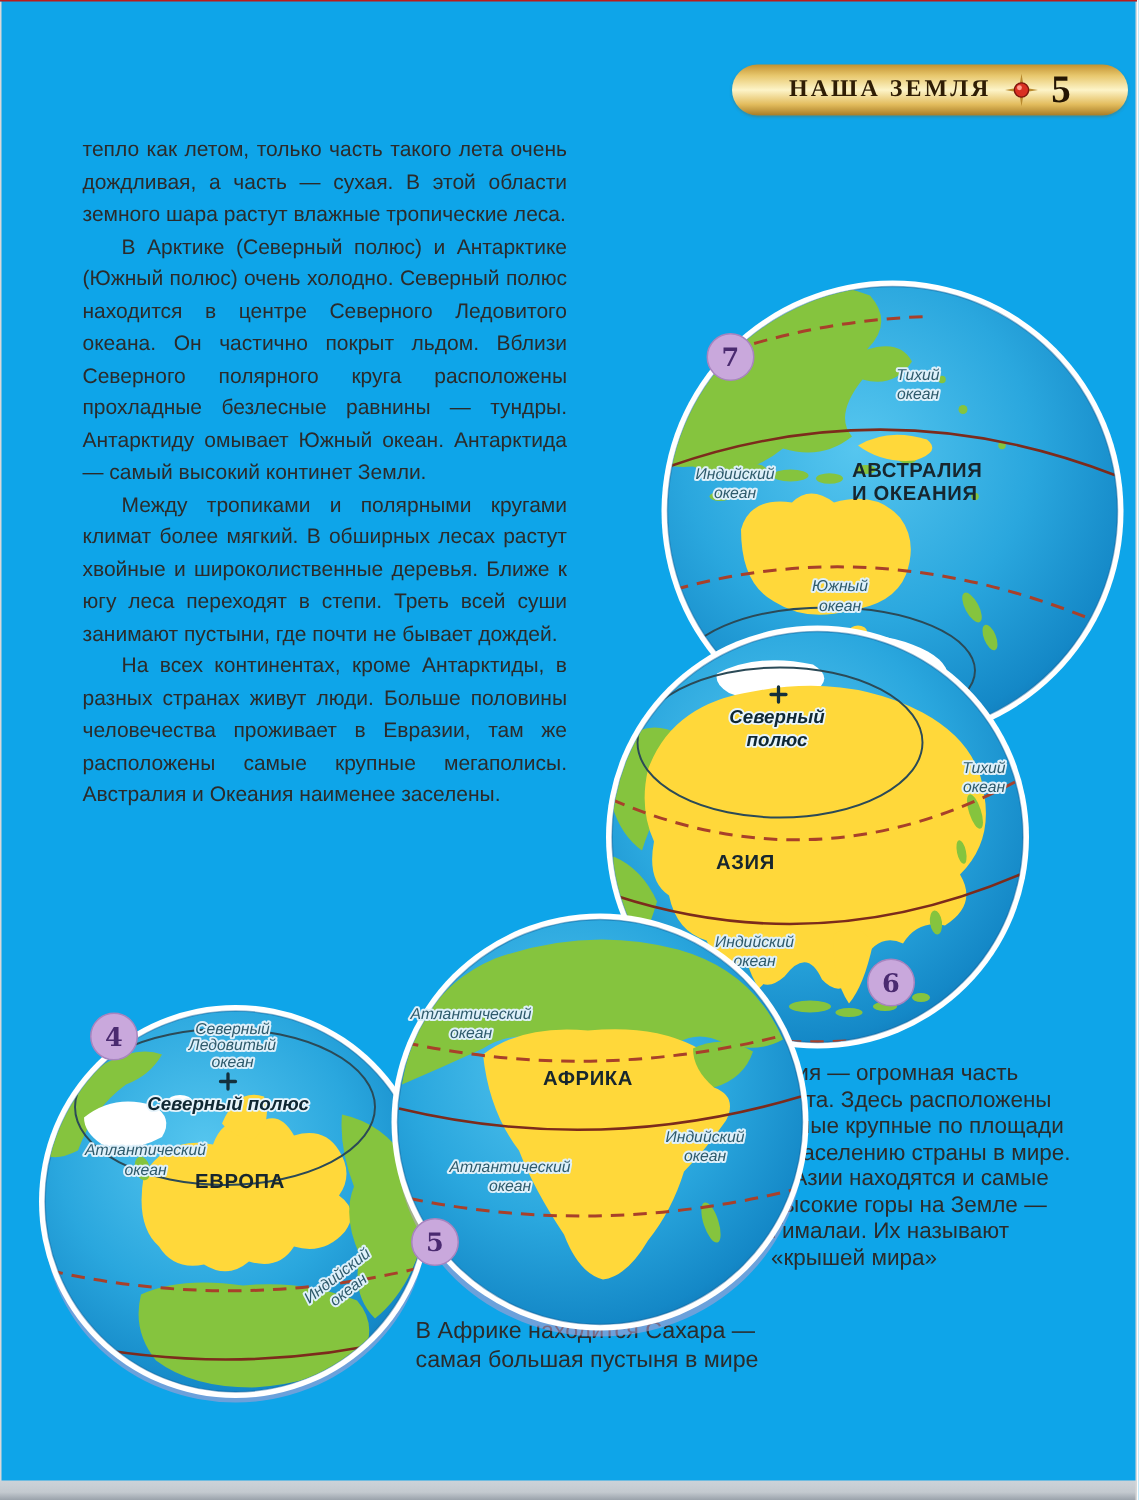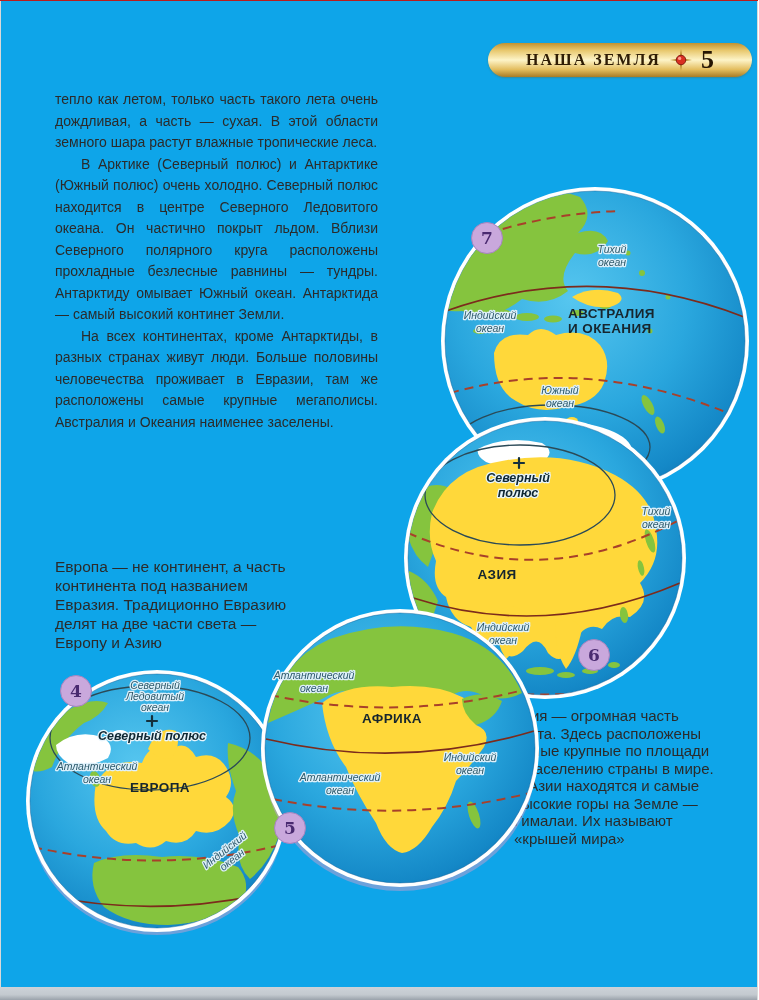--- a/index.html
+++ b/index.html
@@ -63,25 +63,26 @@
         <circle cx="12" cy="12" r="5.2" fill="#d92f22" stroke="#7c150d" stroke-width="1"></circle>
         <circle cx="10.5" cy="10.3" r="1.8" fill="#ff9d8d"></circle>
       </svg>
     </span>
     <span class="page-num">5</span>
   </div>
 
   <div class="col-left">
     <p>тепло как летом, только часть такого лета очень дождливая, а часть — сухая. В этой области земного шара растут влажные тропические леса.</p>
     <p class="ind">В Арктике (Северный полюс) и Антарктике (Южный полюс) очень холодно. Северный полюс находится в центре Северного Ледовитого океана. Он частично покрыт льдом. Вблизи Северного полярного круга расположены прохладные безлесные равнины — тундры. Антарктиду омывает Южный океан. Антарктида — самый высокий континет Земли.</p>
+    <p class="ind">Между тропиками и полярными кругами климат более мягкий. В обширных лесах растут хвойные и широколиственные деревья. Ближе к югу леса переходят в степи. Треть всей суши занимают пустыни, где почти не бывает дождей.</p>
     <p class="ind">На всех континентах, кроме Антарктиды, в разных странах живут люди. Больше половины человечества проживает в Евразии, там же расположены самые крупные мегаполисы. Австралия и Океания наименее заселены.</p>
   </div>
 
-  <div class="note note-europe">Европа — не континент, а часть континента под названием Евразия. Традиционно Евразию делят на две части света — Европу и Азию</div>
   <div class="note note-asia">Азия — огромная часть света. Здесь расположены самые крупные по площади и населению страны в мире. В Азии находятся и самые высокие горы на Земле — Гималаи. Их называют «крышей мира»</div>
+  <div class="note note-africa">В Африке находится Сахара — самая большая пустыня в мире</div>
 
   <svg class="globes" width="759" height="1000" viewBox="0 0 759 1000">
     <defs>
       <radialGradient id="oceanG" cx="42%" cy="36%" r="78%">
         <stop offset="0" stop-color="#56c6ef"></stop>
         <stop offset=".5" stop-color="#2aa7de"></stop>
         <stop offset=".82" stop-color="#1488c7"></stop>
         <stop offset="1" stop-color="#0b66a6"></stop>
       </radialGradient>
       <clipPath id="c7">

